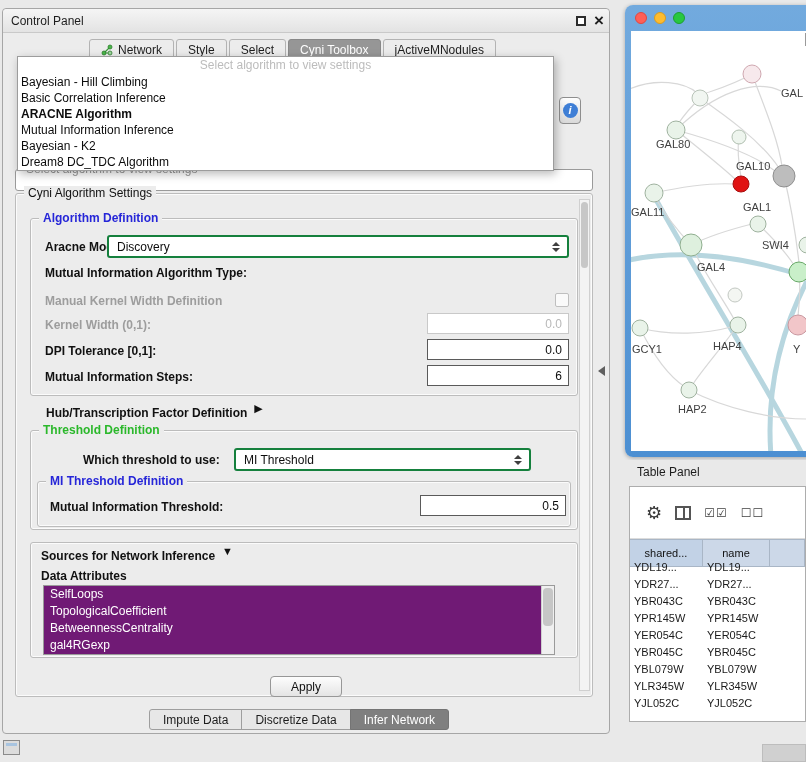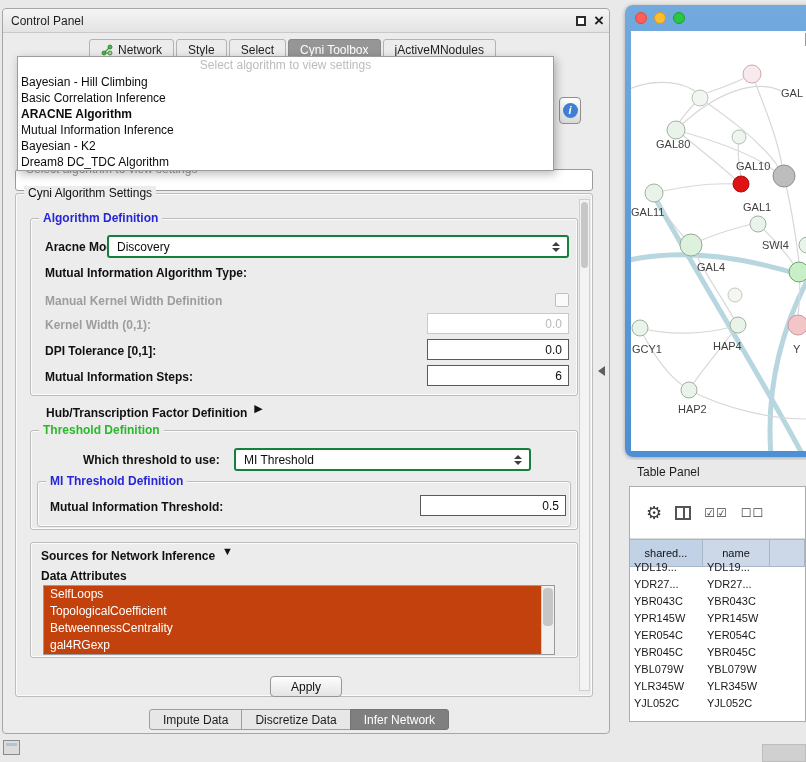--- a/index.html
+++ b/index.html
@@ -60,21 +60,21 @@
   .stepper .dn { border-top:4px solid #3f3f3f; }
 
   .field { height:21px; background:#fff; border:1px solid #5a5a5a; font-size:12px; color:#0c0c0c;
            display:flex; align-items:center; justify-content:flex-end; padding-right:6px; }
   .field.disabled { border-color:#c9c9c9; color:#b8b8b8; }
   .checkbox { width:14px; height:14px; border:1px solid #bfbfbf; background:#fafafa; border-radius:2px; }
 
   .tri { font-size:11px; color:#111; }
 
   .attr-list { background:#fff; border:1px solid #9a9a9a; overflow:hidden; position:relative; }
-  .attr-item { height:17px; line-height:17px; width:calc(100% - 13px); background:#c2410c; color:#fff;
+  .attr-item { height:17px; line-height:17px; width:calc(100% - 13px); background:#701a75; color:#fff;
                font-size:12px; padding-left:6px; white-space:nowrap; }
   .list-scroll { position:absolute; right:0; top:0; bottom:0; width:13px; background:#f0f0f0; border-left:1px solid #cfcfcf; }
   .list-scroll .thumb { position:absolute; left:1px; right:1px; top:2px; height:38px; background:#c6c6c6; border-radius:4px; }
 
   .apply-btn { left:267px; top:667px; width:72px; height:21px; border:1px solid #979797; border-radius:4px;
                background:linear-gradient(#fdfdfd,#e4e4e4); font-size:12px; color:#111;
                display:flex; align-items:center; justify-content:center; }
 
   .bottom-tabs { left:146px; top:700px; height:21px; display:flex; }
   .seg { height:21px; padding:0 13px; font-size:12px; color:#1d1d1d; background:#e7e7e7;

